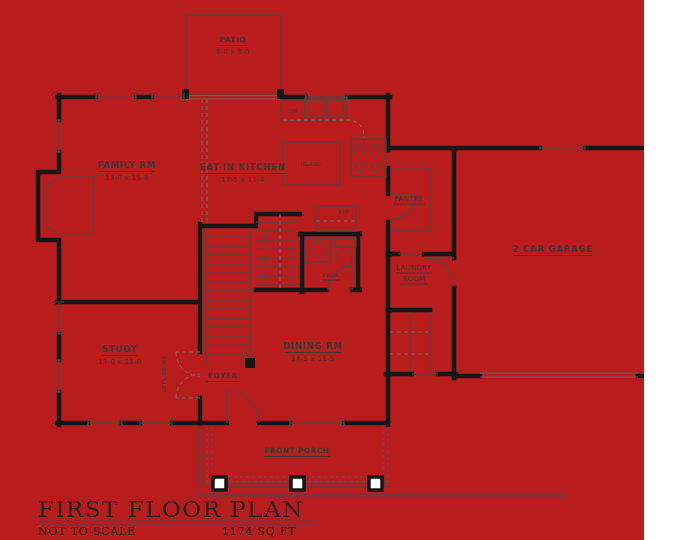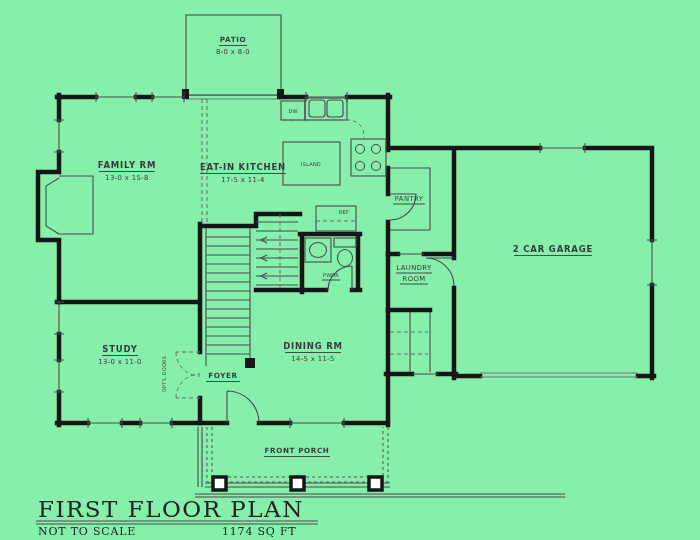--- a/index.html
+++ b/index.html
@@ -1,16 +1,16 @@
 <!DOCTYPE html>
 <html><head>
 <meta charset="utf-8">
 <style>
   html,body{margin:0;padding:0;background:#ffffff;}
-  #stage{position:relative;width:700px;height:540px;background:#86efac;overflow:hidden;
+  #stage{position:relative;width:644px;height:540px;background:#b91c1c;overflow:hidden;
          font-family:"DejaVu Sans",sans-serif;text-decoration:underline;}
   svg text{fill:#3a3a3a;}
   .wall{stroke:#161616;stroke-width:4.5;fill:none;stroke-linecap:square;}
   .thin{stroke:#4a4a4a;stroke-width:1.1;fill:none;}
   .lite{stroke:#6a6a6a;stroke-width:0.9;fill:none;}
   .dash{stroke:#6a6a6a;stroke-width:1;fill:none;stroke-dasharray:4 3;}
   .pdash{stroke:#555;stroke-width:1;fill:none;stroke-dasharray:3 3;}
   .ul{stroke:#3a3a3a;stroke-width:0.9;}
   .lbl{font-size:8.5px;letter-spacing:0.8px;text-anchor:middle;font-weight:bold;}
   .lbl2{font-size:7.2px;letter-spacing:0.6px;text-anchor:middle;font-weight:bold;}

